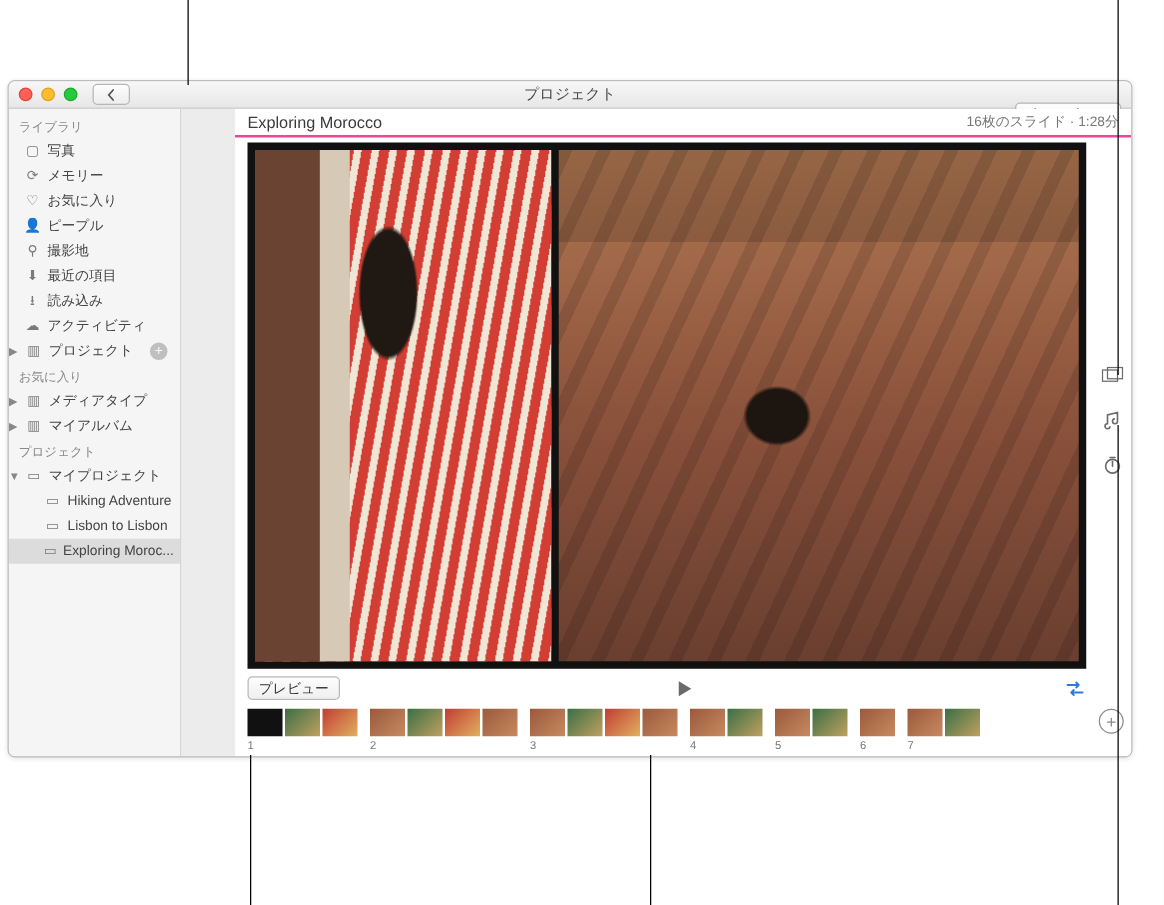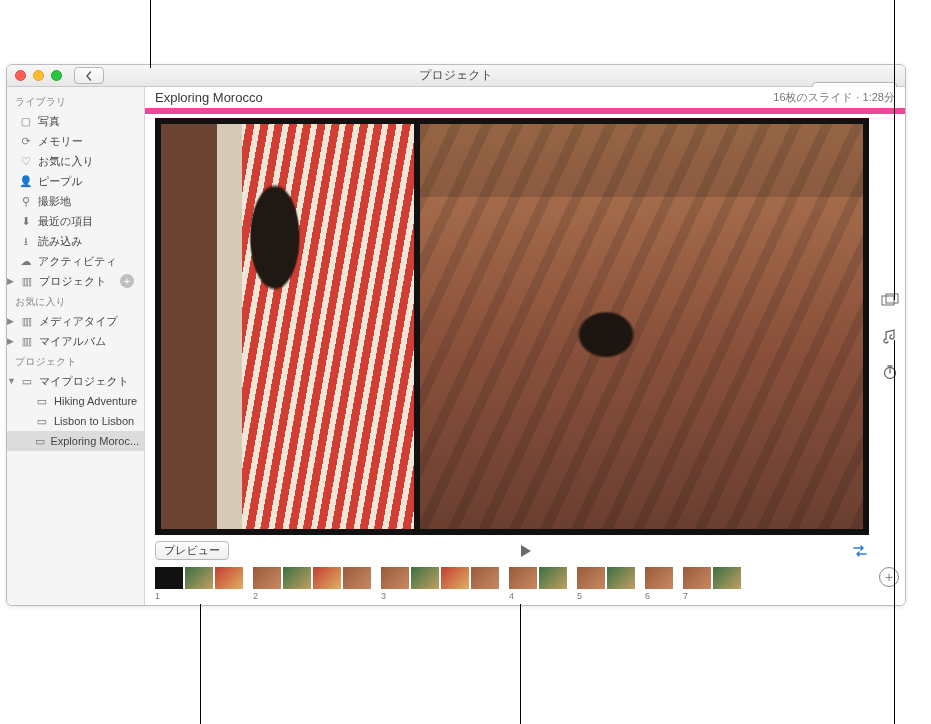--- a/index.html
+++ b/index.html
@@ -59,21 +59,21 @@
     font-size:12px; color:#4a4a4a; pointer-events:none;
   }
   .export-btn {
     margin-left:auto;
     padding: 1px 7px;
     border:1px solid #b7b7b7;
     border-radius:4px;
     background:linear-gradient(#fdfdfd,#ededed);
     font-size:17px; color:#333;margin-top:40px;
   }
-  .body { flex:1; display:flex; overflow:hidden; }
+  .body { flex:1; display:flex; overflow:hidden;gap:43px; }
   .sidebar {
     width: 138px;
     background:#f6f5f6;
     border-right:1px solid #d5d5d5;
     padding: 4px 0;
     overflow:auto;
     font-size:11px;
     color:#444;
   }
   .sb-header {
@@ -96,21 +96,21 @@
     margin-left:auto; margin-right:4px;
     width:14px;height:14px;border-radius:50%;
     background:#bfbfbf;color:#fff;font-size:11px;
     display:flex;align-items:center;justify-content:center;
   }
   .main { flex:1; display:flex; flex-direction:column; background:#fff; position:relative;}
   .main-header {
     display:flex; align-items:center; justify-content:space-between;
     padding:3px 10px;
     font-size:13px; color:#3a3a3a;
-    border-bottom:6px solid #ec4899;
+    border-bottom:2px solid #ec4899;
   }
   .main-header .right { font-size:11px; color:#777;margin-left:36px;}
   .viewer {
     flex:1;
     margin:4px 36px 4px 10px;
     background:#111;
     display:flex; gap:6px; padding:6px;
   }
   .photo {
     background:#7a4a3b;

